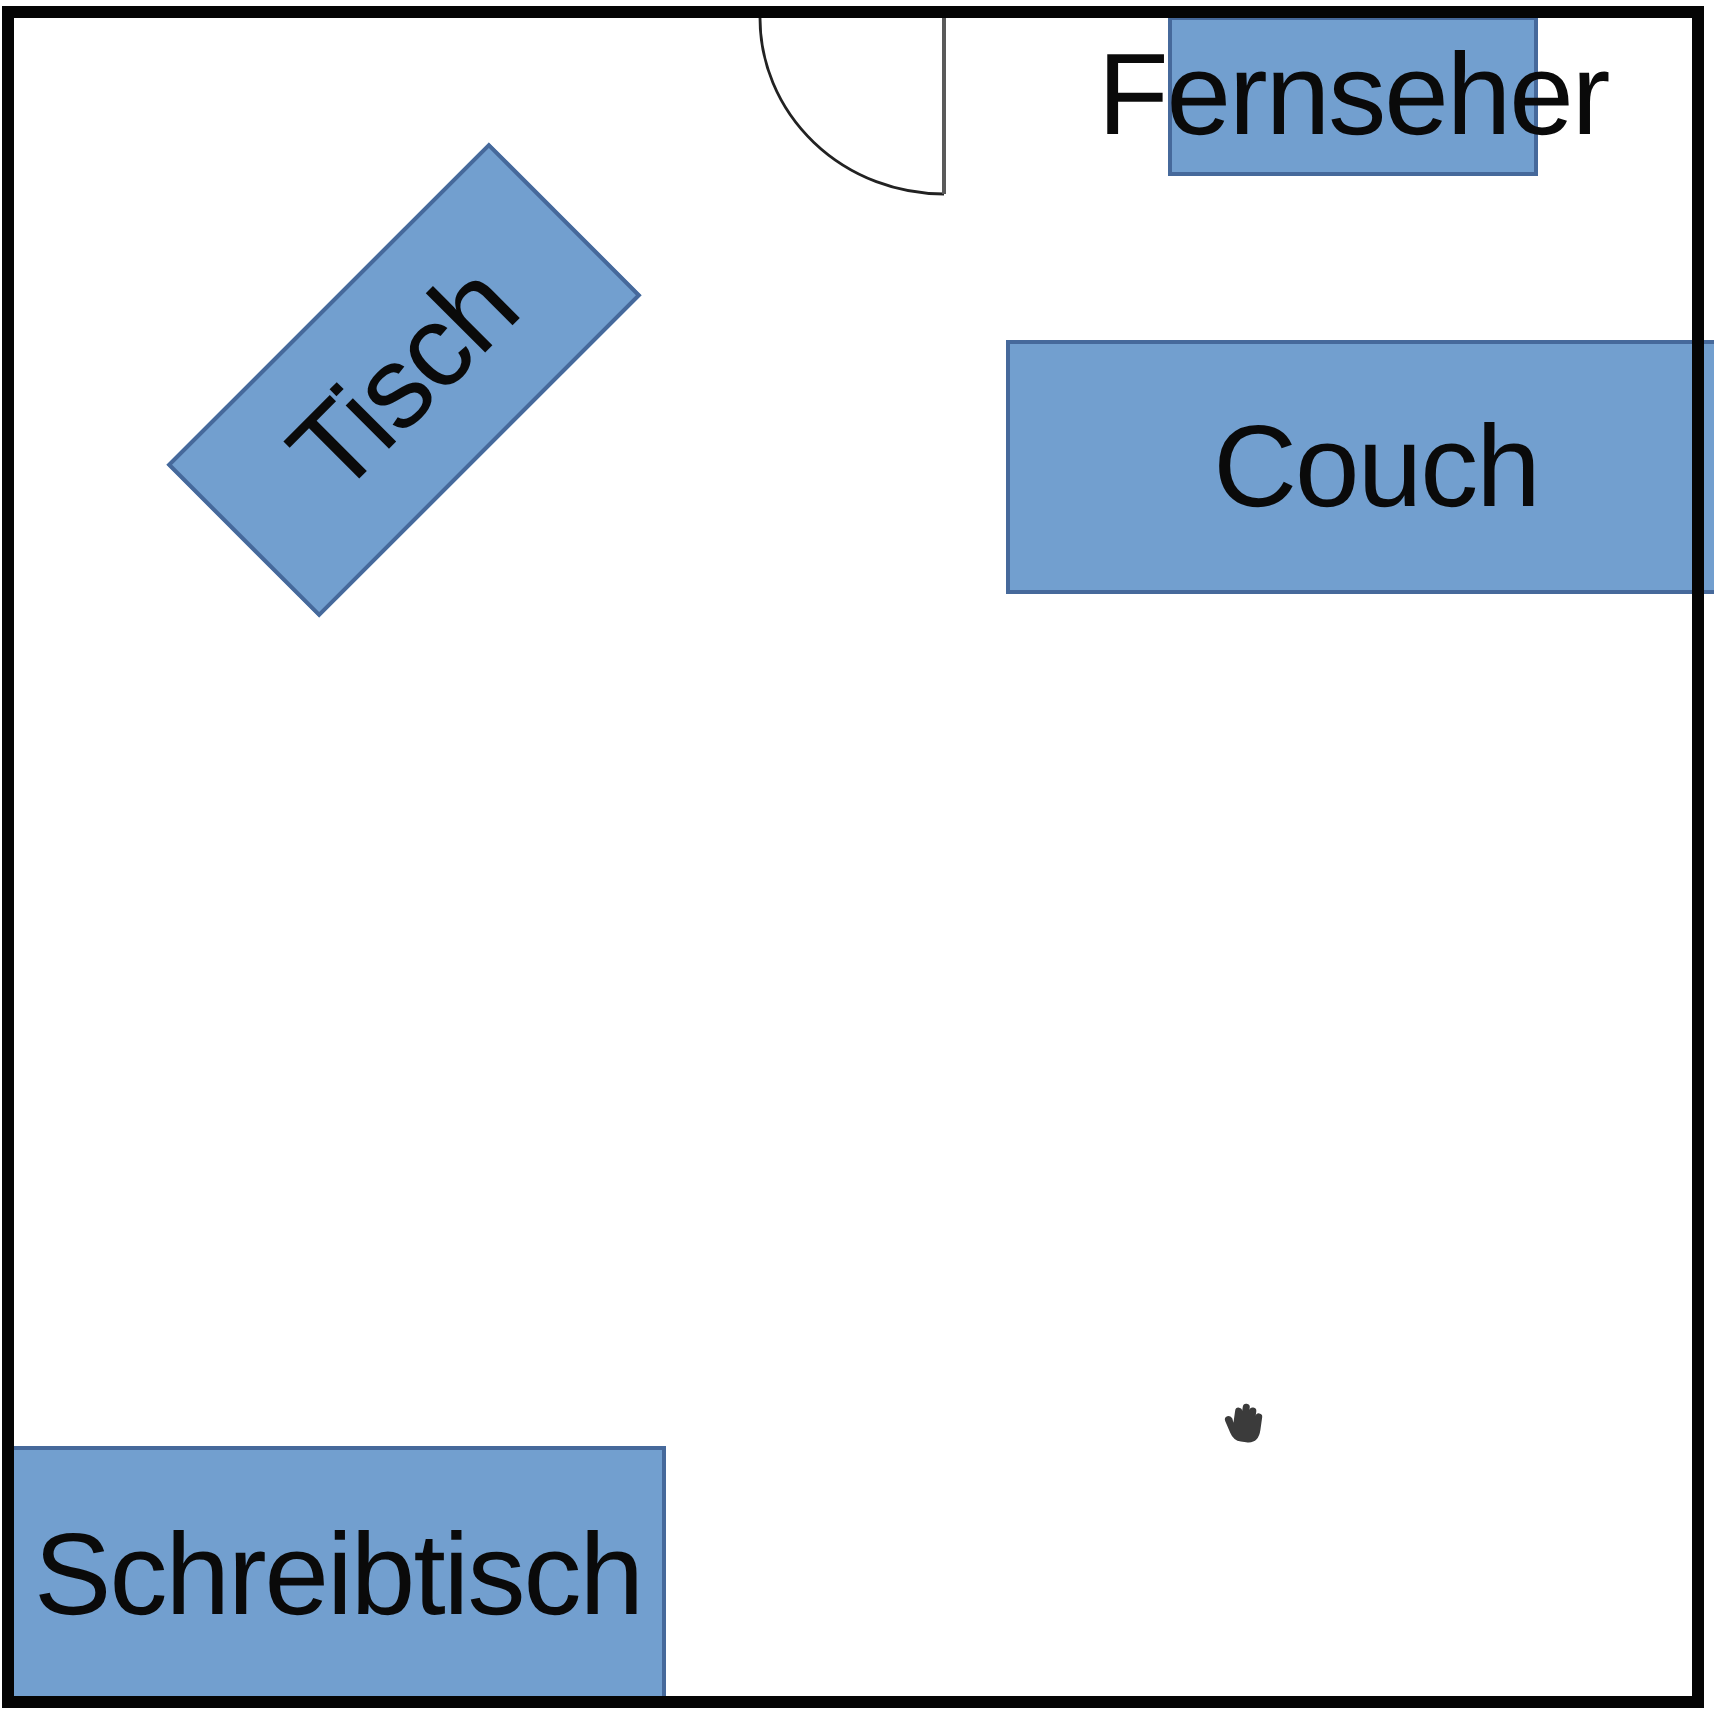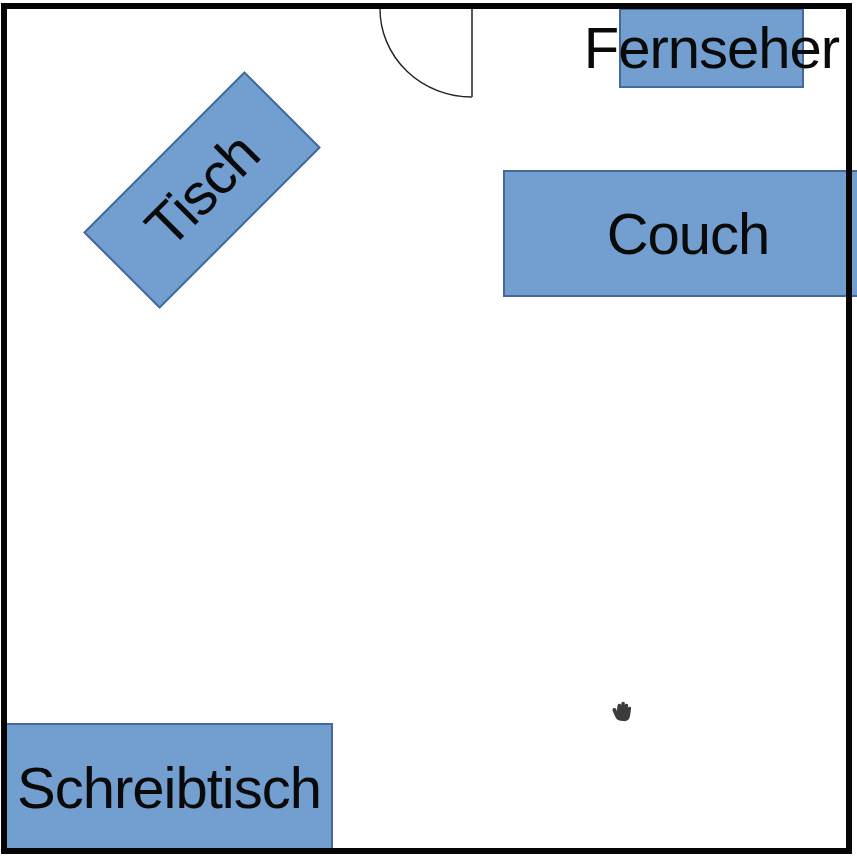--- a/index.html
+++ b/index.html
@@ -33,21 +33,21 @@
     position:absolute;
     background:var(--furniture-fill);
     border:2px solid var(--furniture-border);
     display:flex;align-items:center;justify-content:center;
     z-index:4;
   }
   .furniture .label{
     font-size:58px;line-height:1;color:var(--label-color);
     white-space:nowrap;letter-spacing:-1px;
   }
-  .furniture-fernseher{left:584px;top:8px;width:185px;height:80px;margin-left:35px;}
+  .furniture-fernseher{left:584px;top:8px;width:185px;height:80px;}
   .furniture-couch{left:503px;top:170px;width:370px;height:127px;}
   .furniture-schreibtisch{left:5px;top:723px;width:328px;height:129px;justify-content:center;}
   .furniture-tisch{
     left:88px;top:136px;width:228px;height:108px;
     transform:rotate(-45deg);
   }
   
   .cursor-hand{
     position:absolute;left:607px;top:696px;width:29px;height:31px;z-index:8;
     pointer-events:none;

